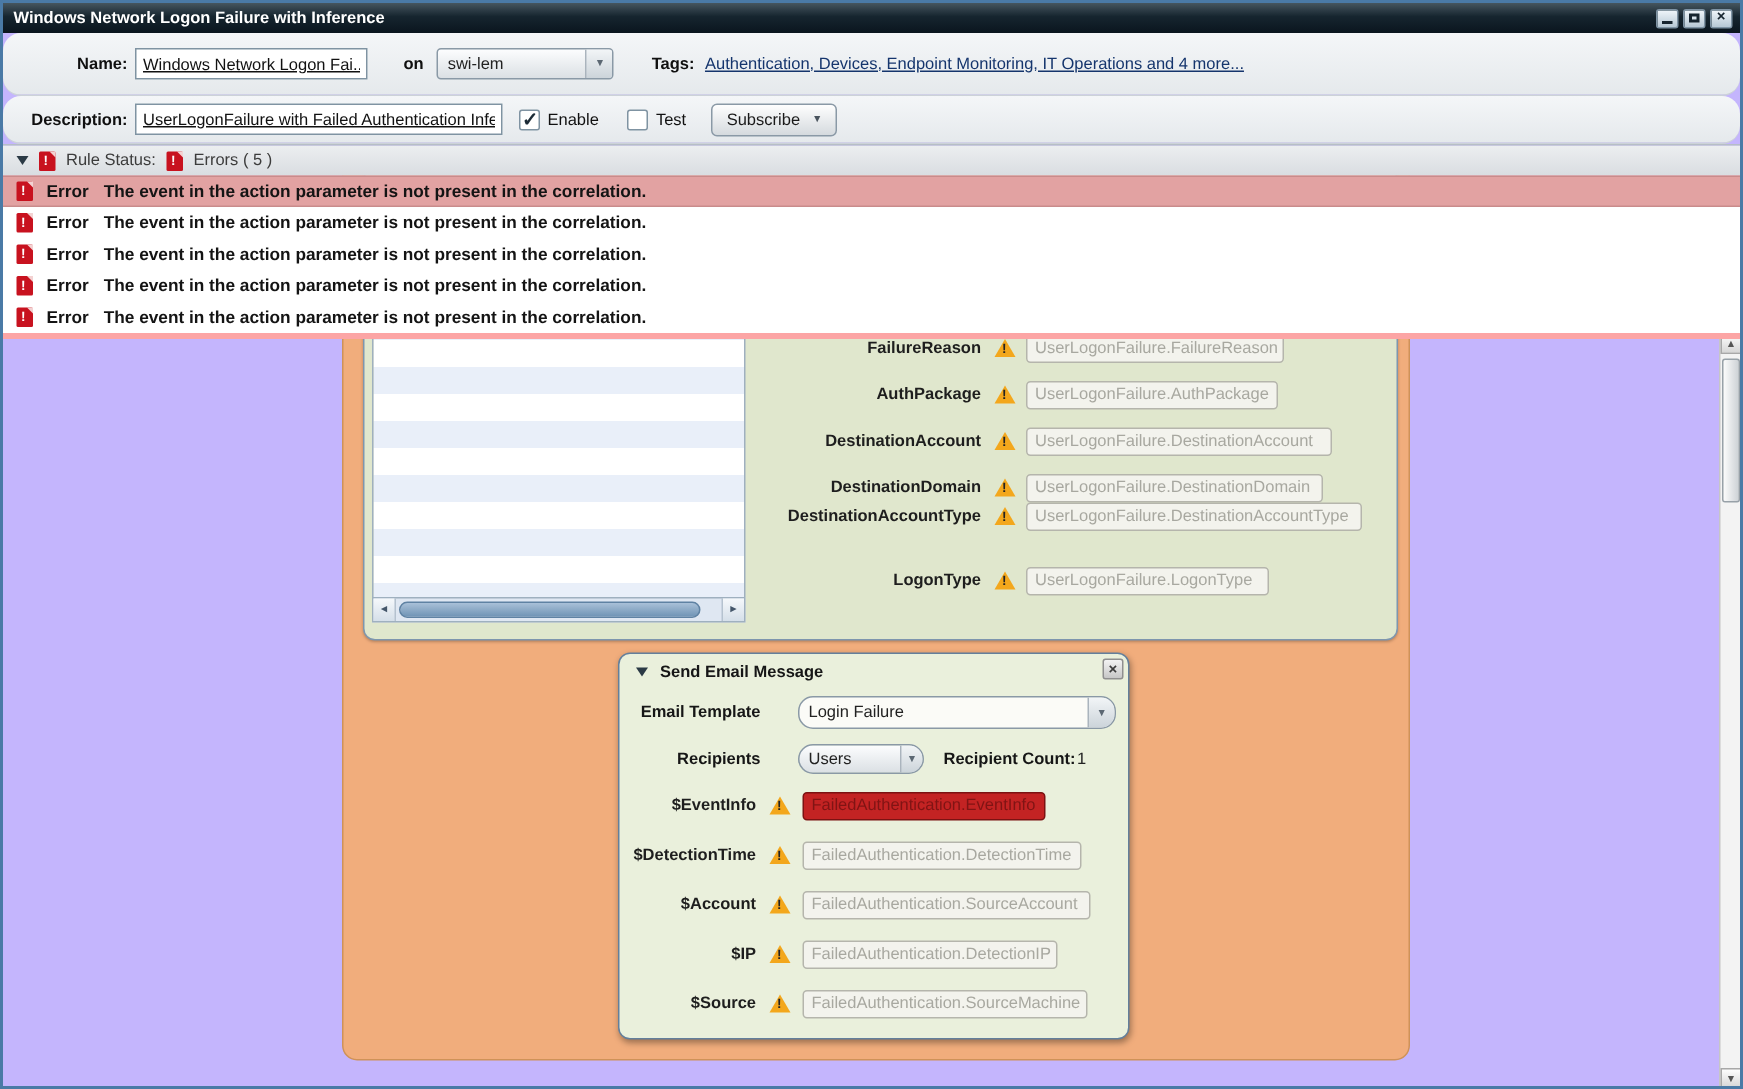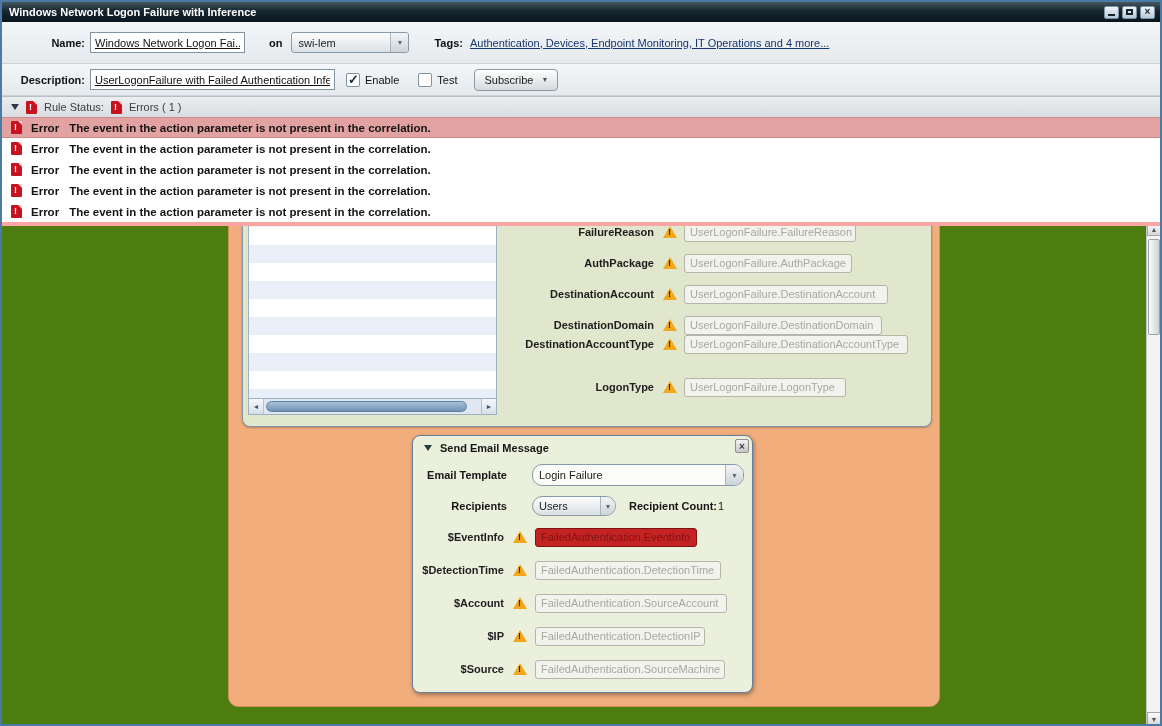--- a/index.html
+++ b/index.html
@@ -1,38 +1,38 @@
 <!DOCTYPE html>
 <html><head>
 <meta charset="utf-8">
 <style>
   * { margin:0; padding:0; box-sizing:border-box; }
   html,body { background:#fff; }
   body { font-family:"Liberation Sans", sans-serif; font-size:11px; color:#111; }
 
-  .window { position:relative; width:1162px; height:726px; background:#4d7c0f;
+  .window { position:relative; width:1162px; height:726px; background:#c4b5fd;
             border:2px solid #4a7aa6; overflow:hidden; }
 
   
   .titlebar { position:absolute; top:0; left:0; right:0; height:20px; z-index:30;
               background:linear-gradient(#46565f,#16252f 45%,#0a151e);
               display:flex; align-items:center; }
   .title { color:#fff; font-weight:bold; font-size:11px; padding-left:7px; }
   .win-controls { margin-left:auto; display:flex; gap:3px; padding-right:5px; }
   .winbtn { width:15px; height:13px; background:linear-gradient(#eff5fa,#b7c8d5);
             border:1px solid #7e93a4; border-radius:2px; display:flex; align-items:center;
             justify-content:center; color:#16242f; font-weight:bold; font-size:10px;
             line-height:1; cursor:default; }
   .glyph-min { width:7px; height:2px; background:#16242f; margin-top:6px; }
   .glyph-restore { width:7px; height:6px; border:2px solid #16242f; }
 
   
   .formrow { position:absolute; left:0; right:0; display:flex; align-items:center;
              padding-left:15px; background:linear-gradient(#f4f6f8,#e5e9ec);
-             border-bottom:1px solid #ccd2d8; z-index:25; }
+             border-bottom:1px solid #ccd2d8; z-index:25;border-radius:12px; }
   .row1 { top:20px; height:42px; }
   .row2 { top:62px; height:32px; }
   .lbl { font-weight:bold; color:#101010; }
   .lbl-fixed { width:68px; text-align:right; }
   .tf { height:21px; border:1px solid #7f93a2; background:#fff; padding:0 4px;
         font:11px "Liberation Sans",sans-serif; color:#111; margin-left:5px;text-decoration:underline; }
   .dd { height:21px; border:1px solid #8a99a6; border-radius:3px; display:flex;
         align-items:center; background:linear-gradient(#fcfdfe,#dbe0e4); overflow:hidden; }
   .dd-txt { flex:1; padding:0 6px; color:#222; white-space:nowrap; }
   .dd-arrow { width:18px; align-self:stretch; border-left:1px solid #aab4bd;
@@ -180,21 +180,21 @@
       <span>Subscribe</span>
       <span class="arrow">▼</span>
     </div>
   </div>
 
   <div class="statusrow">
     <span class="tri-down"></span>
     <span class="err-ico"></span>
     <span>Rule Status:</span>
     <span class="err-ico"></span>
-    <span>Errors ( 1 )</span>
+    <span>Errors ( 5 )</span>
   </div>
 
   <div class="errlist">
     <div class="errrow first">
       <span class="err-ico"></span>
       <span class="etype">Error</span>
       <span class="emsg">The event in the action parameter is not present in the correlation.</span>
     </div>
     <div class="errrow">
       <span class="err-ico"></span>

